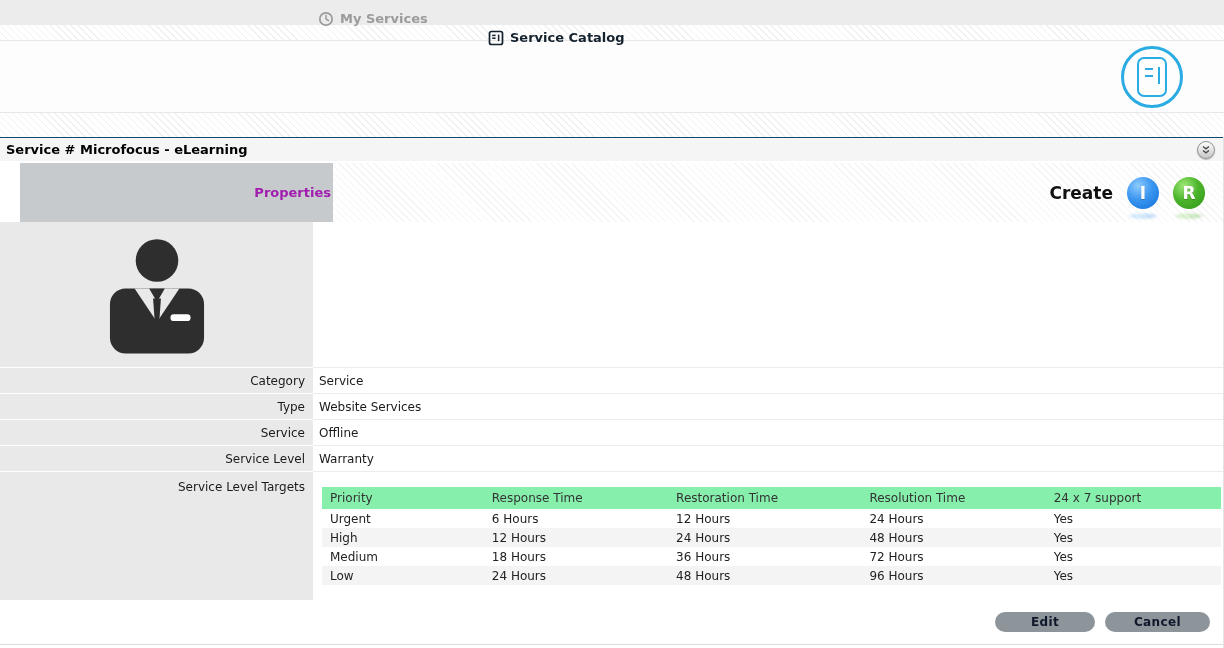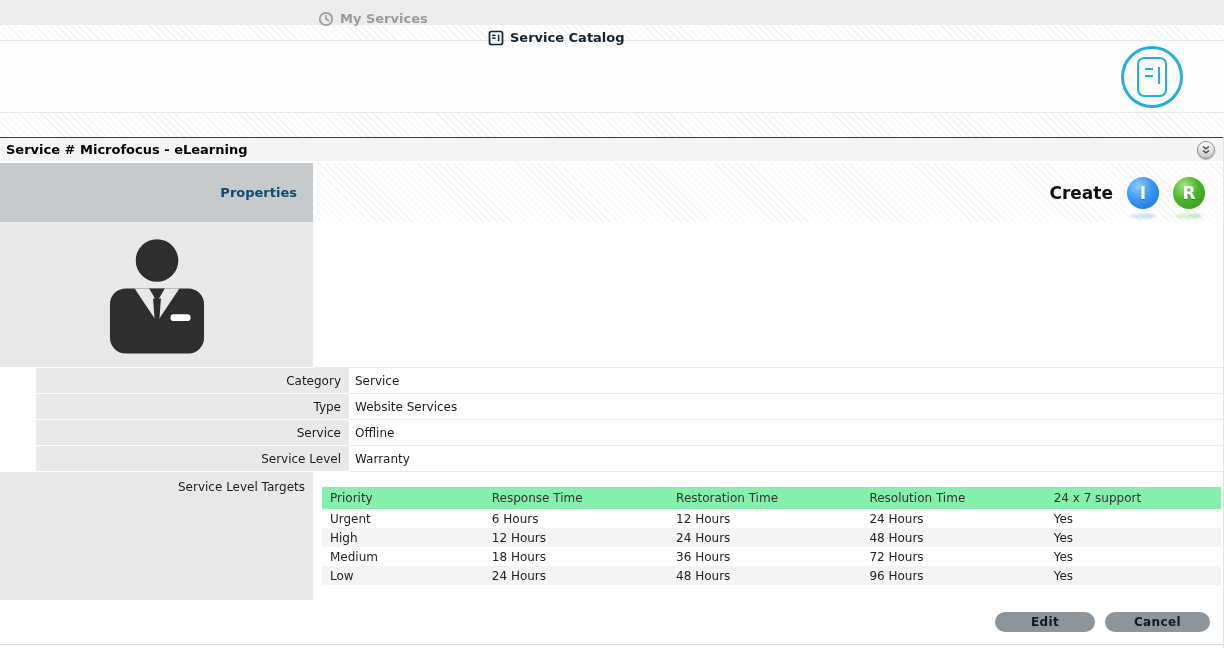--- a/index.html
+++ b/index.html
@@ -36,22 +36,22 @@
   .section-title { font-size:13px; font-weight:bold; color:#000; }
   .collapse-btn { width:18px; height:18px; border-radius:50%;
             background:linear-gradient(#fdfdfd,#c7c7c7); border:1px solid #909090;
             display:flex; align-items:center; justify-content:center; cursor:pointer;
             box-shadow:0 1px 1px rgba(0,0,0,0.25); }
   .gap2 { height:2px; background:#fff; }
 
   
   .properties-row { display:flex; height:59px; }
   .properties-label-box { width:313px; background:#c6cacd; display:flex;
-            align-items:center; justify-content:flex-end; padding-right:16px;
-            font-size:13px; font-weight:bold; color:#0c4a6e; }
+            align-items:center; justify-content:flex-end; padding-right:2px;
+            font-size:13px; font-weight:bold; color:#a21caf;margin-left:20px; }
   .properties-right { flex:1; display:flex; align-items:center;
             justify-content:flex-end; gap:14px; padding-right:18px;
             background-image:repeating-linear-gradient(45deg, rgba(0,0,0,0.045) 0 1px, transparent 1px 5px); }
   .create-label { font-size:17px; font-weight:bold; color:#101010; }
   .badge { width:32px; height:32px; border-radius:50%; color:#fff; font-weight:bold;
             font-size:17px; display:flex; align-items:center; justify-content:center;
             cursor:pointer; position:relative; text-shadow:0 1px 1px rgba(0,0,0,0.25); }
   .badge-i { background:radial-gradient(circle at 35% 28%, #8ecbff 0%, #3b96f0 45%, #0d6fd8 100%); }
   .badge-r { background:radial-gradient(circle at 35% 28%, #9fe878 0%, #4cb52b 45%, #2f9416 100%); }
   .badge::after { content:""; position:absolute; left:3px; right:3px; bottom:-12px;
@@ -59,21 +59,21 @@
             filter:blur(2px); transform:scaleY(0.55); }
 
   
   .row { display:flex; }
   .label-col { width:313px; background:#e9e9e9; border-bottom:1px solid #fff;
             font-size:12px; color:#1a1a1a; }
   .value-col { flex:1; background:#fff; border-bottom:1px solid #ececec;
             font-size:12px; color:#1a1a1a; }
   .avatar-row { height:146px; }
   .avatar-row .label-col { display:flex; align-items:center; justify-content:center; }
-  .field-row { height:26px;margin-left:36px; }
+  .field-row { height:26px; }
   .field-row .label-col { display:flex; align-items:center; justify-content:flex-end;
             padding-right:8px; }
   .field-row .value-col { display:flex; align-items:center; padding-left:6px; }
   .targets-row { height:128px; }
   .targets-row .label-col { display:flex; align-items:flex-start;
             justify-content:flex-end; padding:8px 8px 0 0; border-bottom:none; }
   .targets-row .value-col { border-bottom:none; padding:15px 2px 0 9px; }
 
   
   table.sla { width:100%; border-collapse:collapse; font-size:12px; color:#222; }

